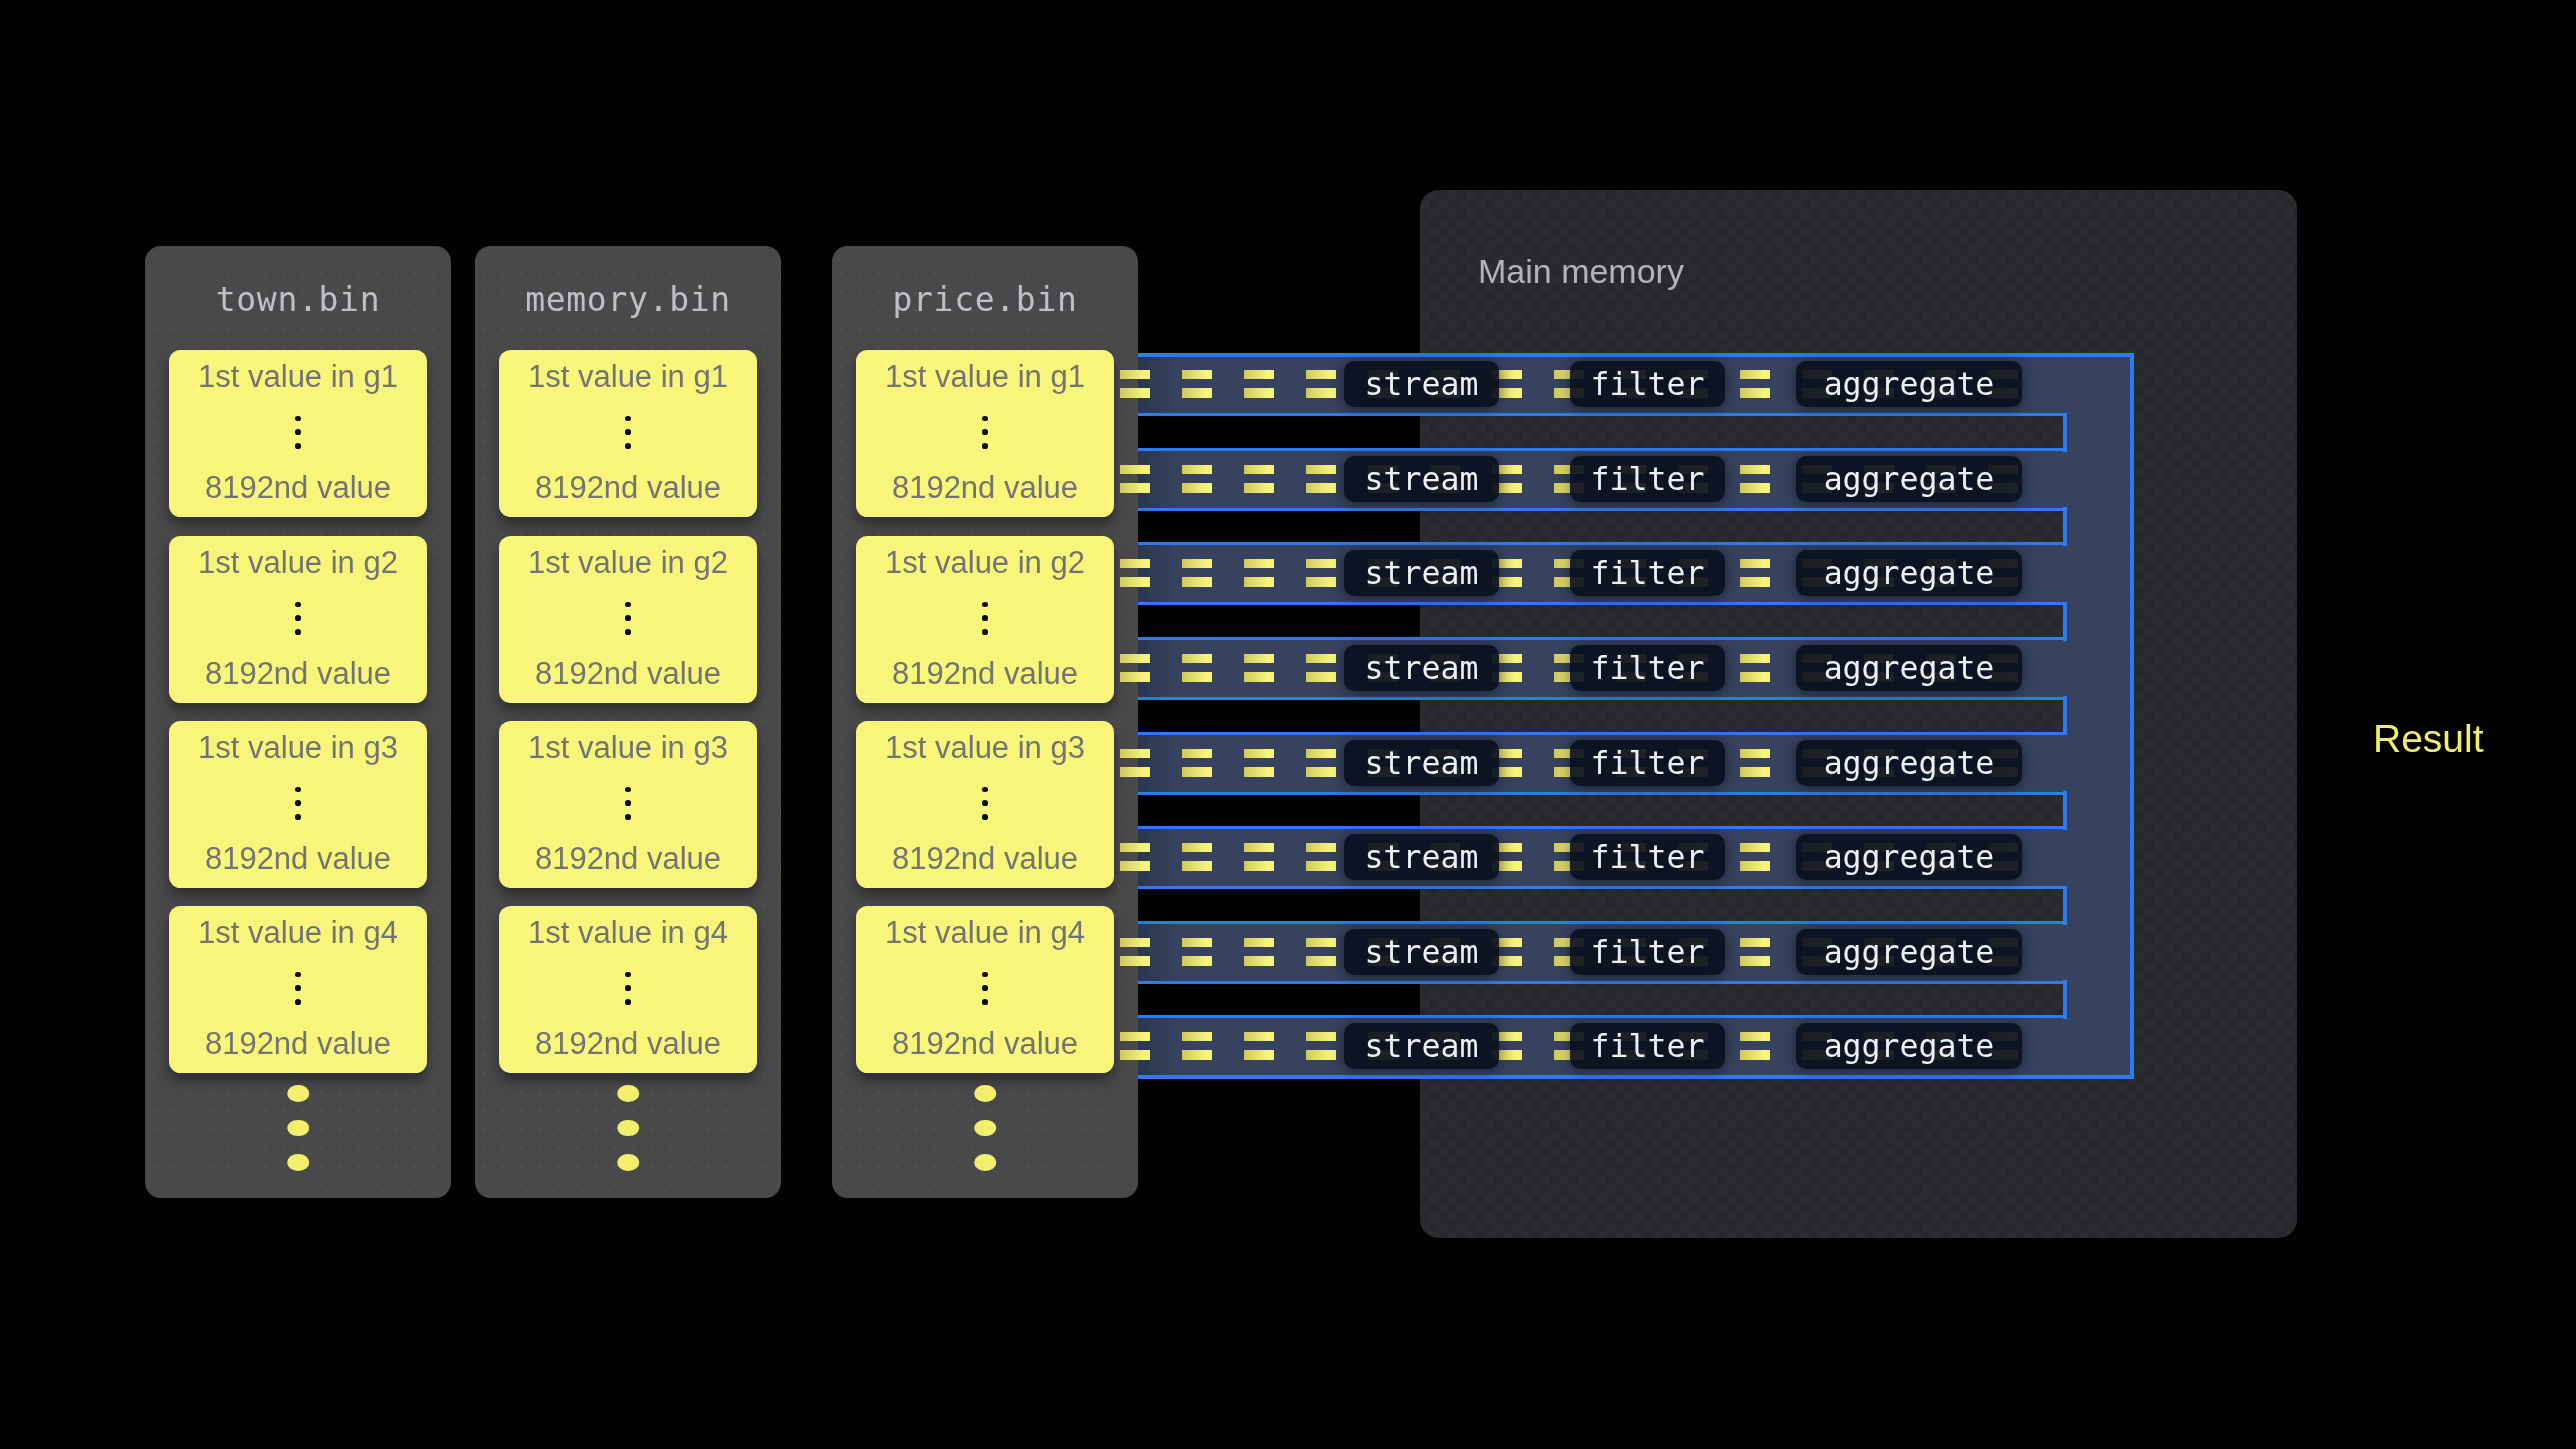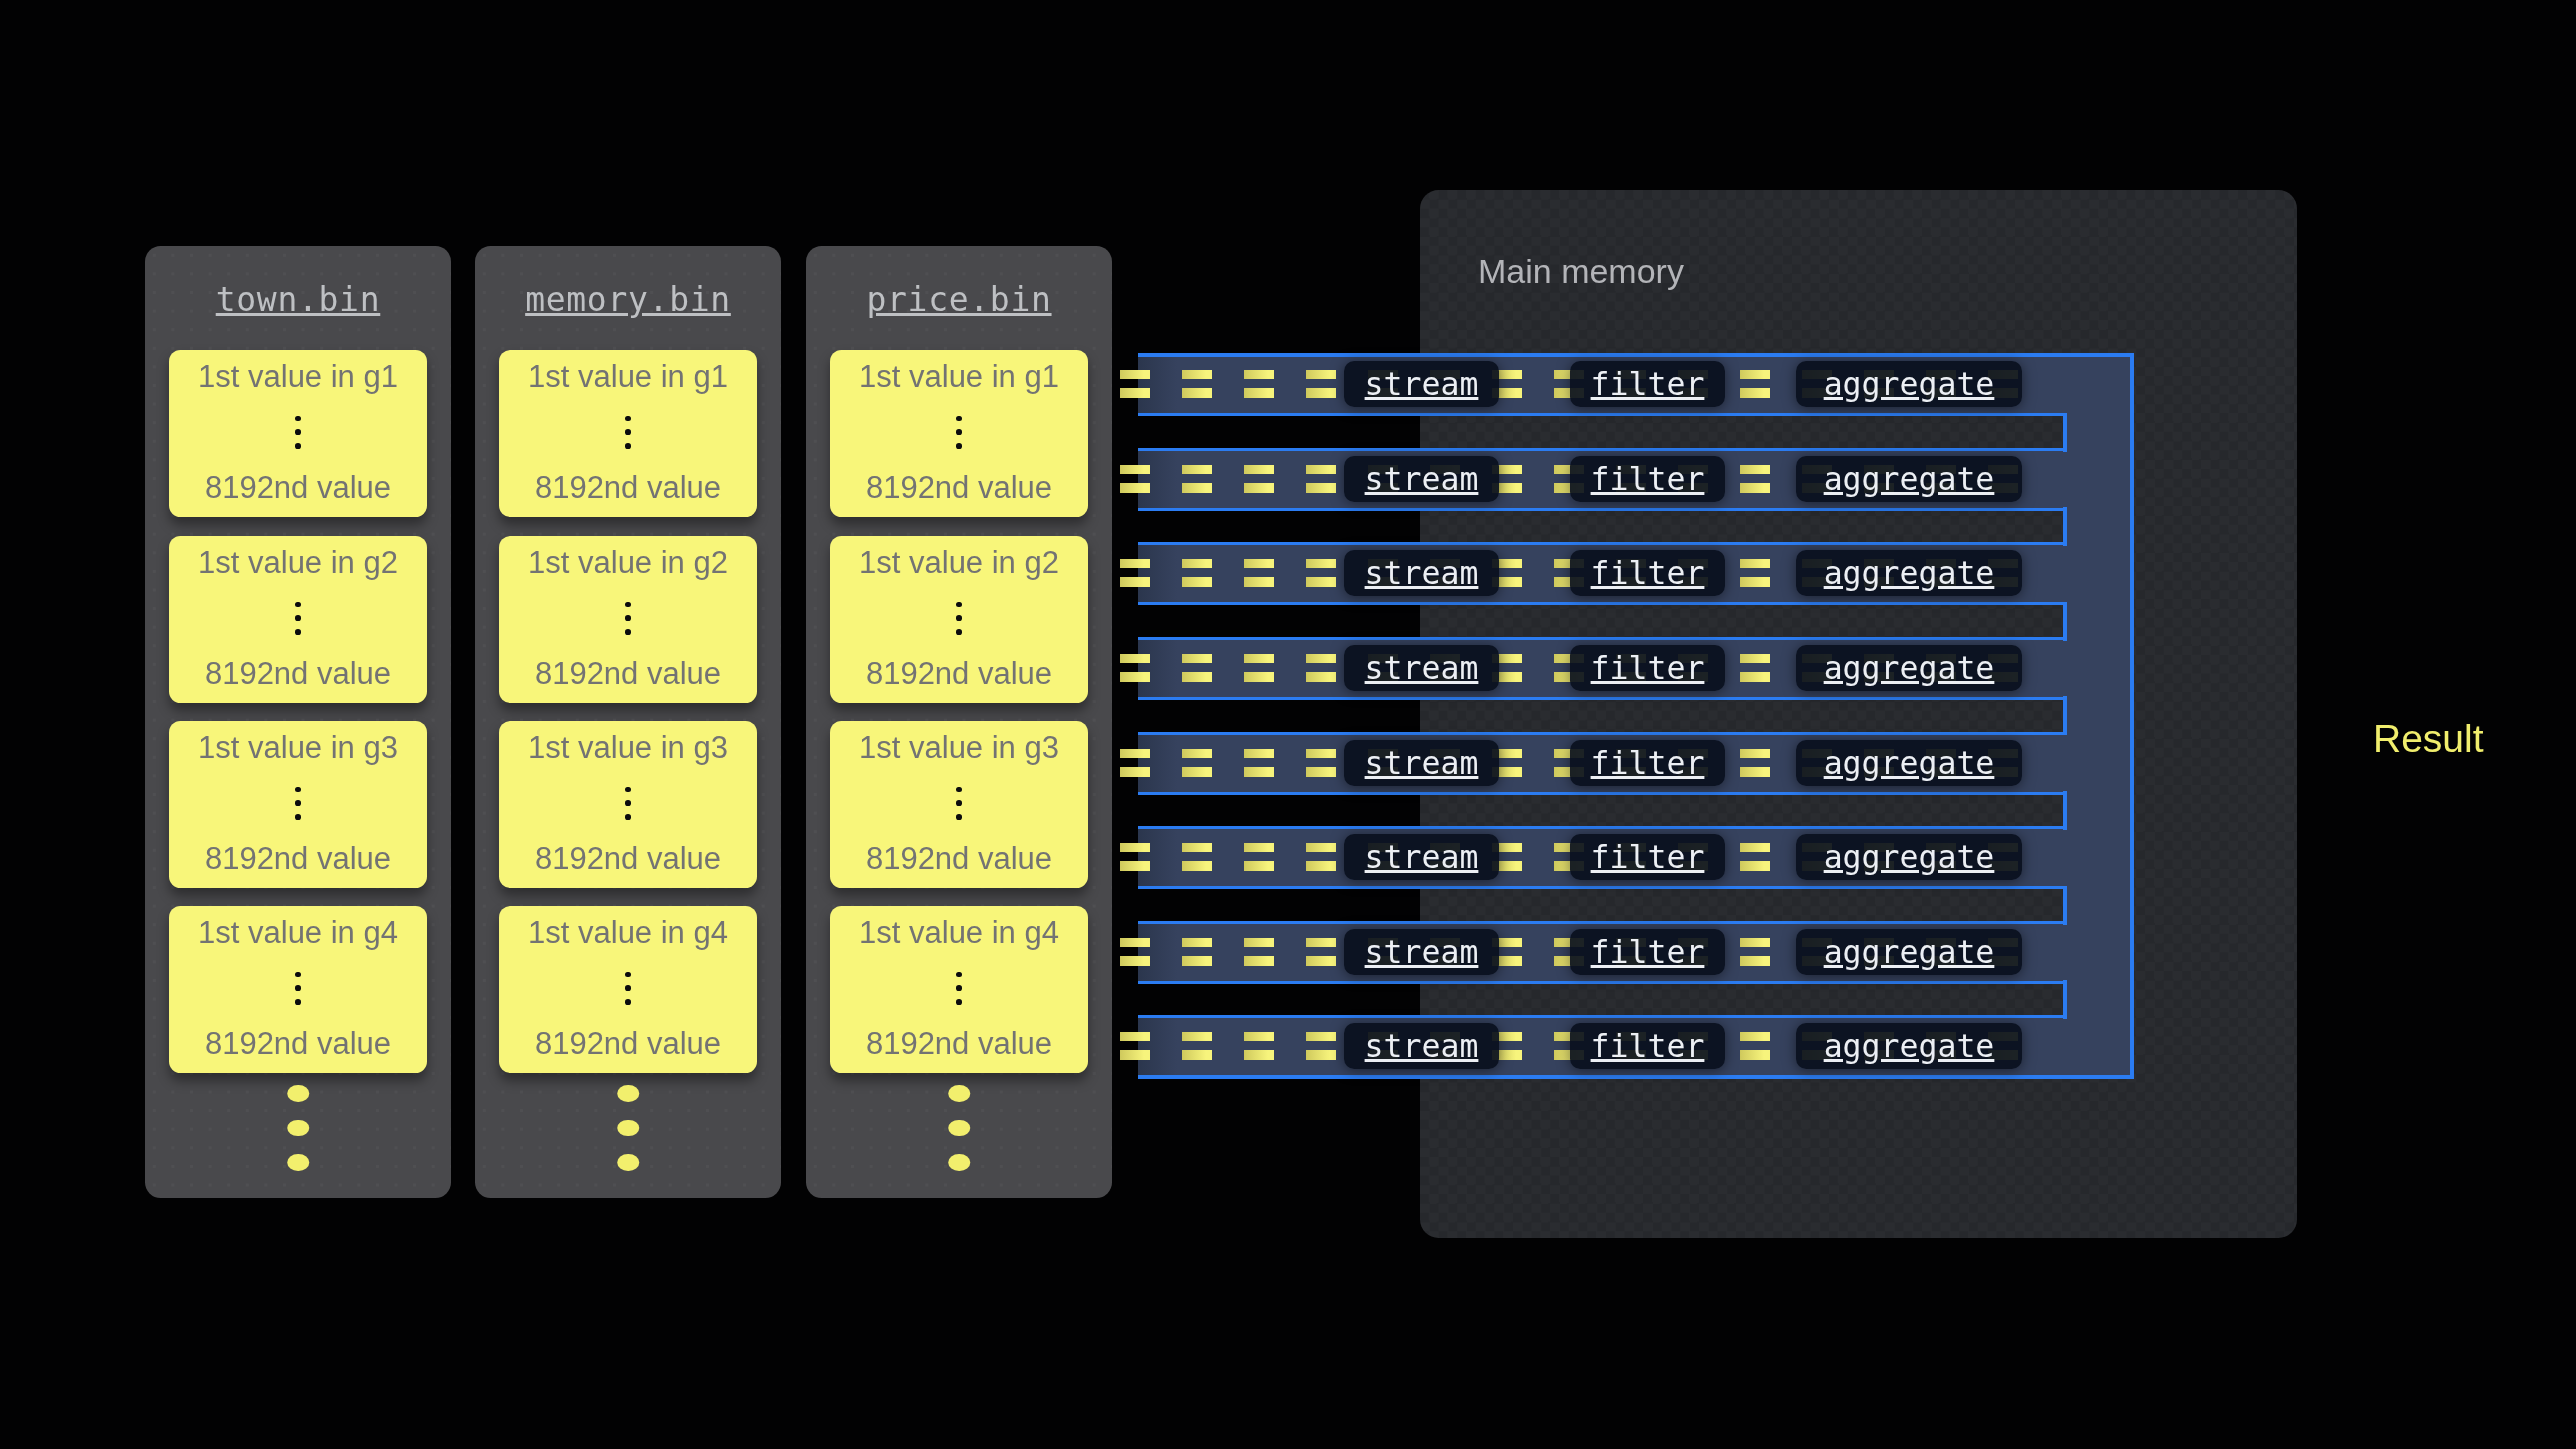--- a/index.html
+++ b/index.html
@@ -1,18 +1,18 @@
 <!DOCTYPE html>
 <html style="font-size:11.4px"><head>
 <meta charset="utf-8">
 <style>
   html,body{margin:0;padding:0;background:#020203;}
   #stage{position:relative;width:2576px;height:1449px;background:#020203;overflow:hidden;
          font-family:"Liberation Sans","DejaVu Sans",sans-serif;}
-  .mono{font-family:"DejaVu Sans Mono","Liberation Mono",monospace;text-decoration:underline;}
+  .mono{font-family:"DejaVu Sans Mono","Liberation Mono",monospace;}
 
   
   .fcol{position:absolute;top:246px;width:306px;height:952px;background:#49494c;border-radius:15.7px;
         background-image:radial-gradient(rgba(255,255,255,0.035) 1.4px,transparent 1.9px);
         background-size:18.6px 18.6px;}
   .fhead{display:block;margin-top:34px;text-align:center;font-size:33px;letter-spacing:0.7px;color:#bec0c3;}
   .vcard{position:absolute;left:24px;width:258px;height:167px;background:#f8f67a;border-radius:11.4px;
          box-shadow:0 7.2px 11.4px rgba(0,0,0,0.38);display:flex;flex-direction:column;align-items:center;
          justify-content:space-between;padding:8.6px 0 11.4px;box-sizing:border-box;}
   .vline{font-size:31px;font-weight:500;color:#737373;white-space:nowrap;}
@@ -144,21 +144,21 @@
         </span>
       <span class="vline">8192nd value</span>
     </div>
     <span class="ydots" style="top:839px">
         <i></i>
         <i></i>
         <i></i>
       </span>
   </div>
 
-  <div class="fcol" style="left:806px">
+  <div class="fcol" style="left:832px">
     <span class="fhead mono">price.bin</span>
     <div class="vcard" style="top:104px">
       <span class="vline">1st value in g1</span>
       <span class="cdots">
           <i></i>
           <i></i>
           <i></i>
         </span>
       <span class="vline">8192nd value</span>
     </div>

